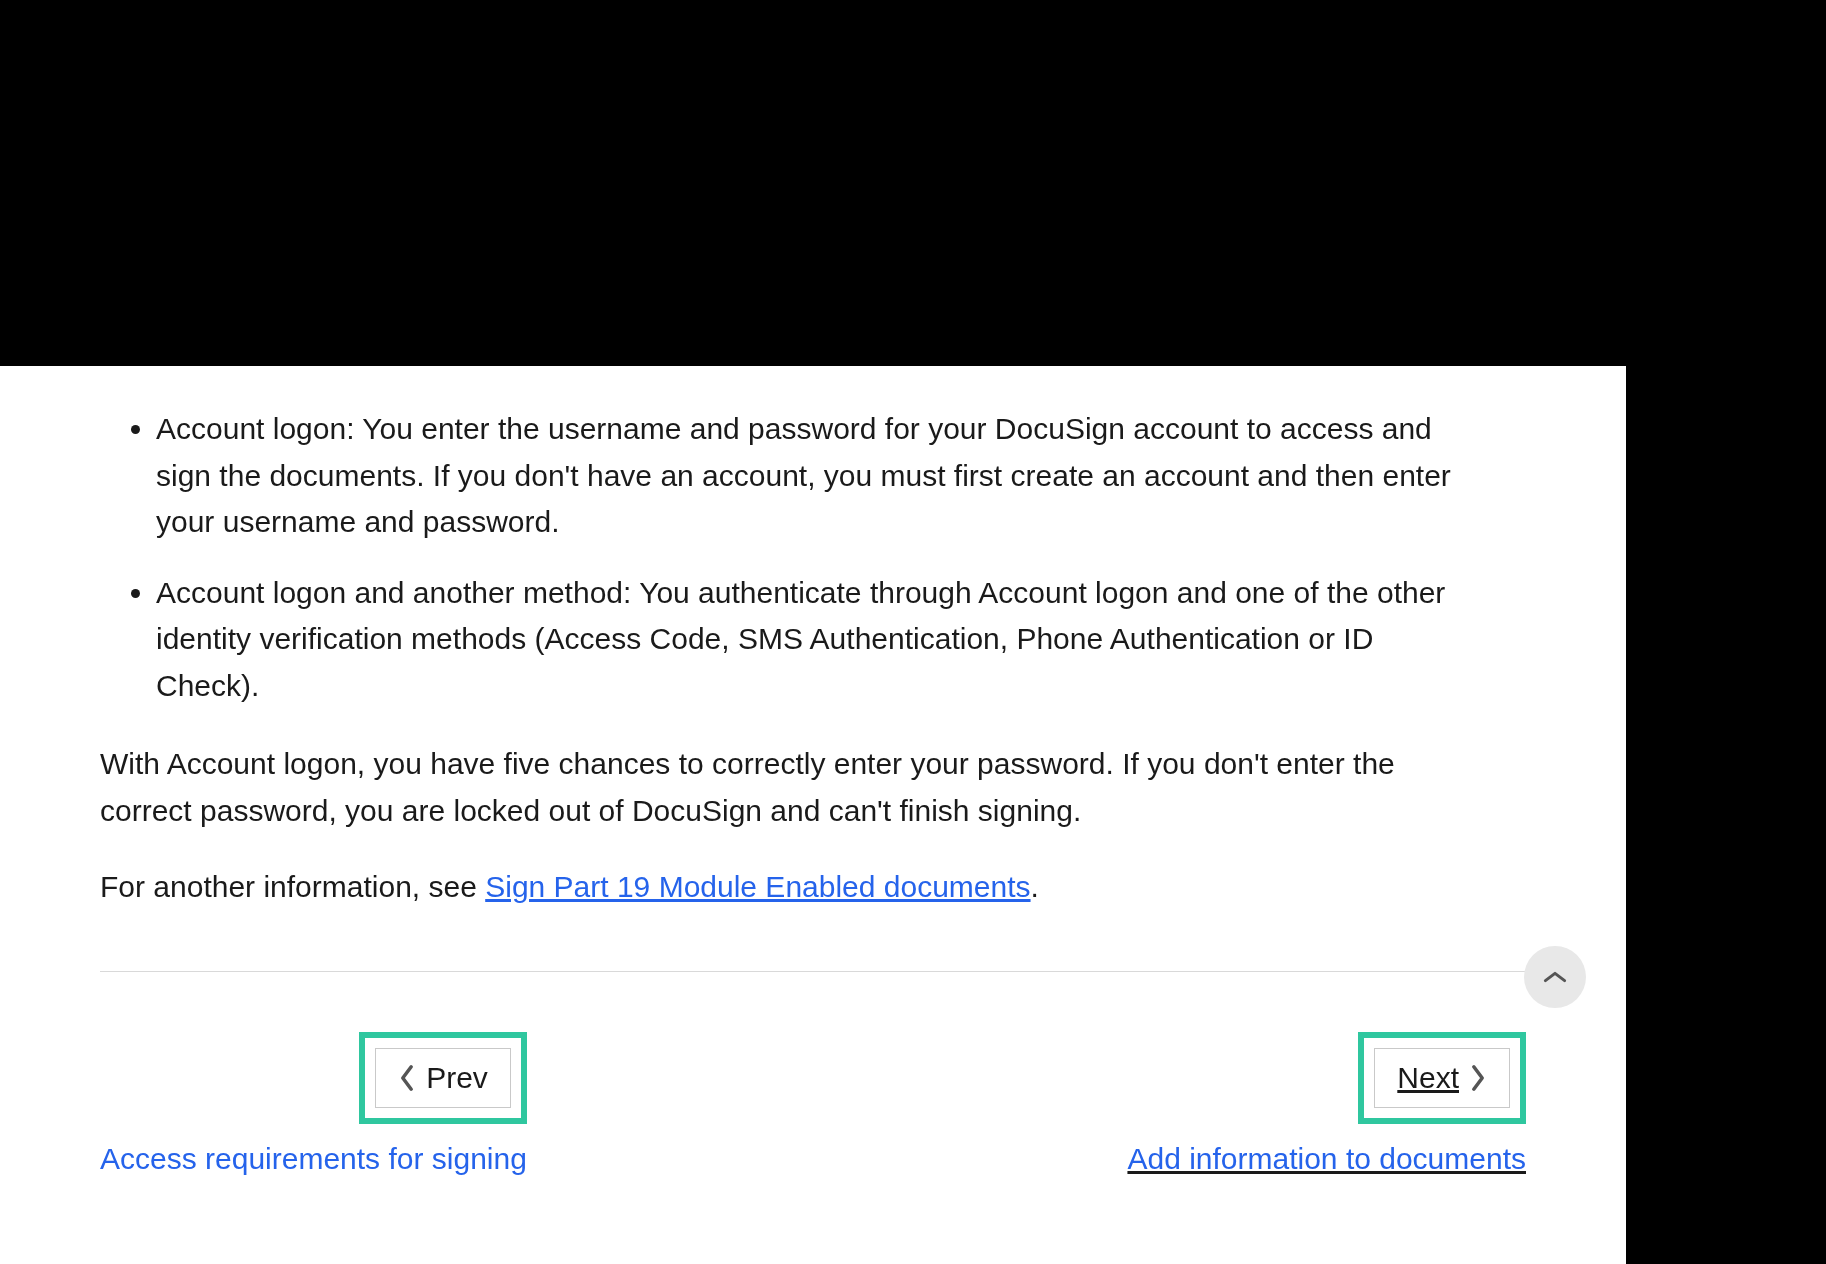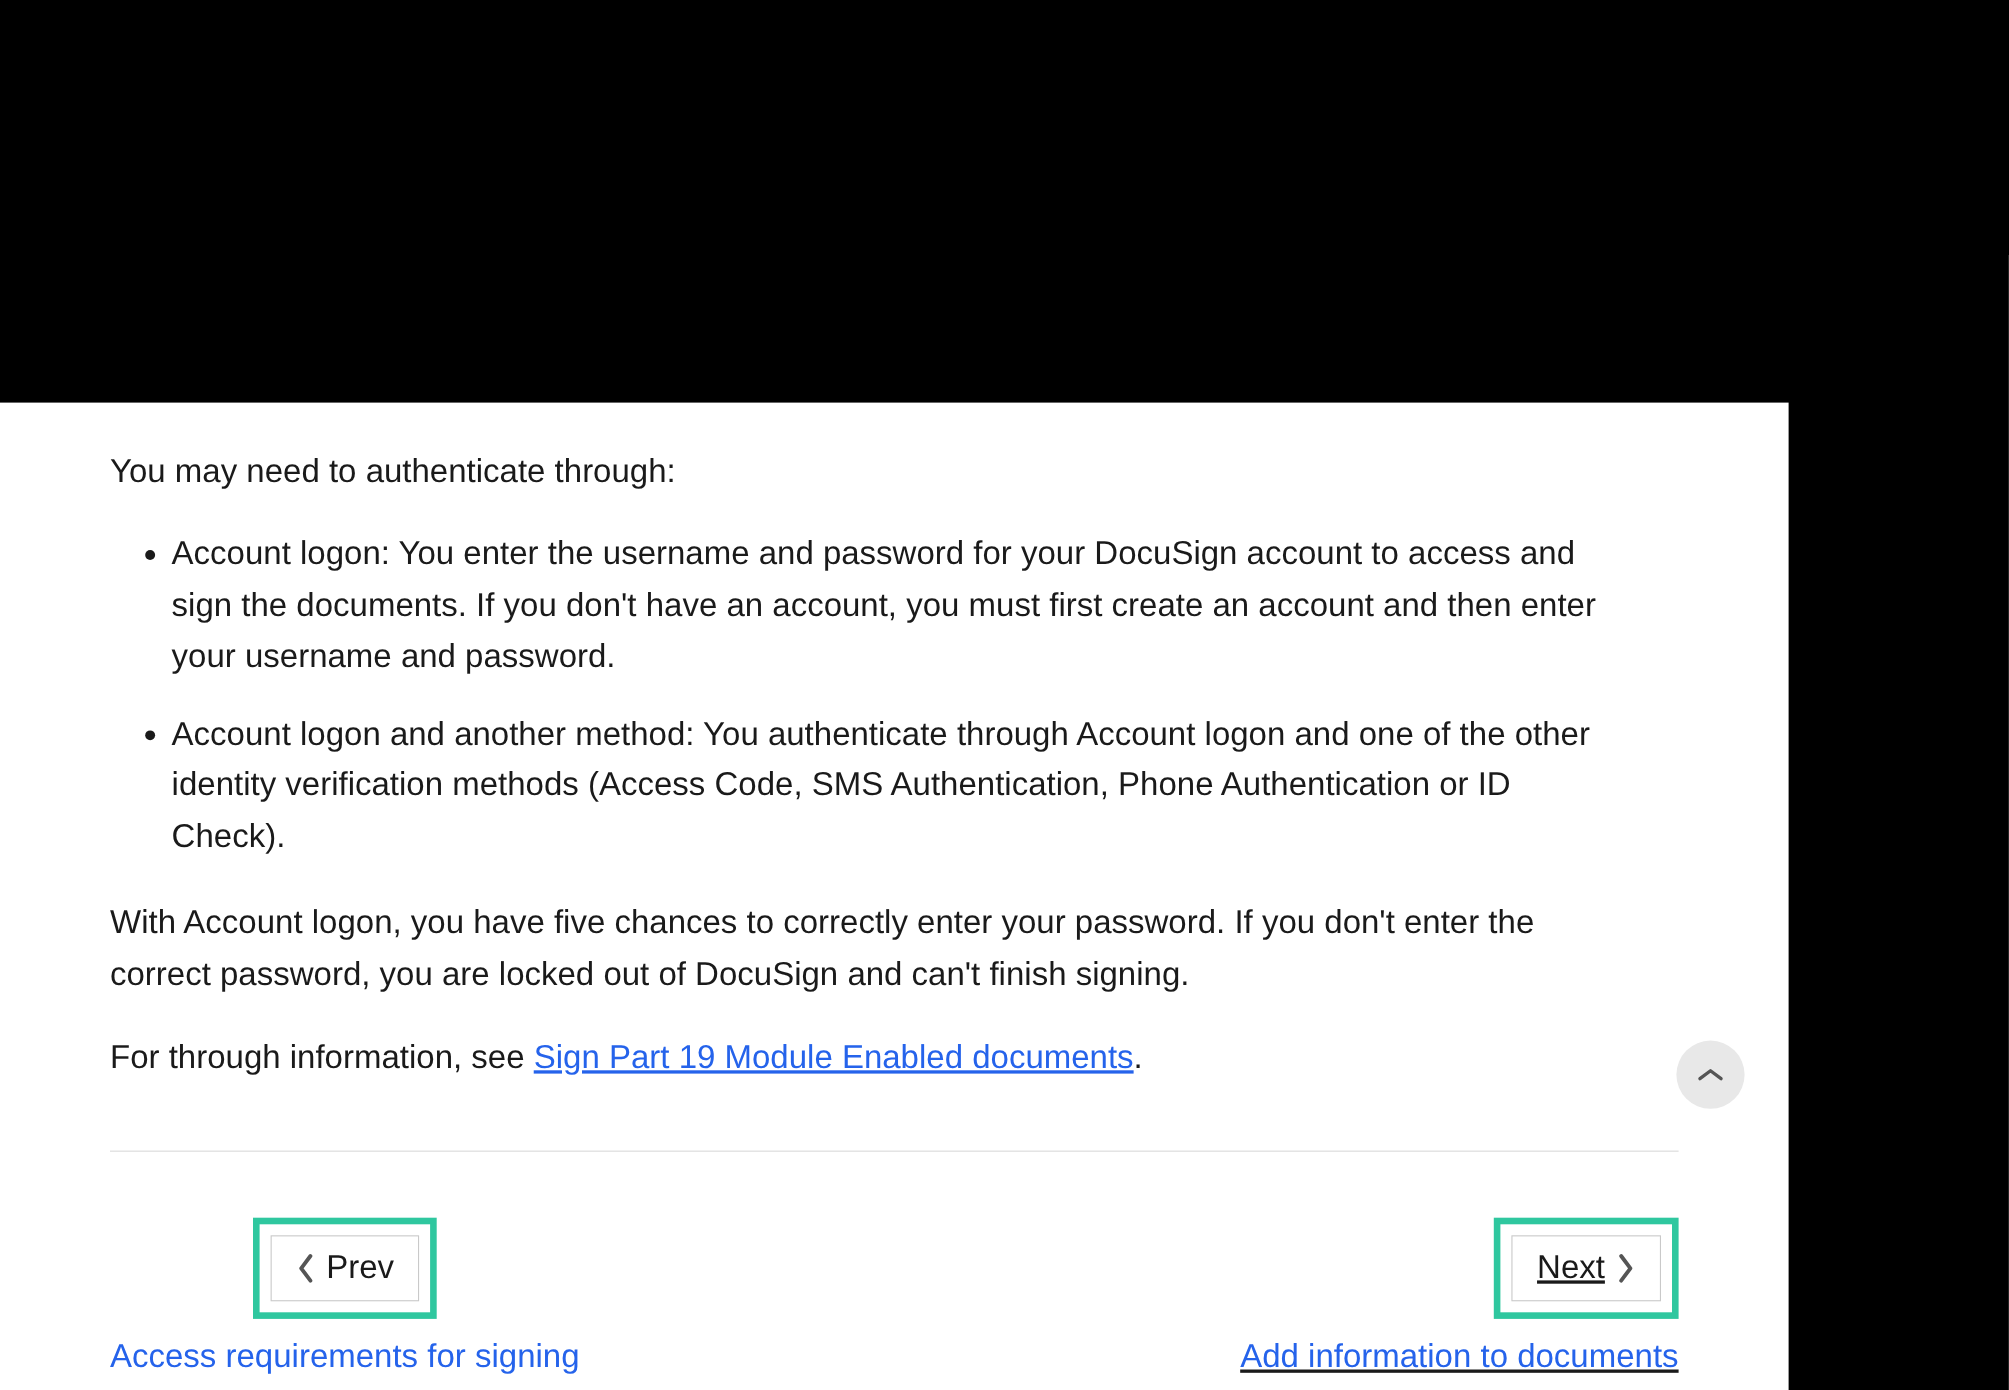--- a/index.html
+++ b/index.html
@@ -55,21 +55,21 @@
     margin: 60px 0 60px 0;
   }
   .nav-row {
     display: flex;
     justify-content: space-between;
     align-items: flex-start;
   }
   .nav-block {
     display: flex;
     flex-direction: column;
-    align-items: center;
+    align-items: flex-end;
   }
   .nav-block.right {
     align-items: flex-end;
     text-decoration: underline;
   }
   .btn-wrap {
     border: 6px solid #2fc79f;
     padding: 10px 10px;
     display: inline-block;
   }
@@ -115,31 +115,30 @@
     width: 24px;
     height: 24px;
     display: block;
   }
 </style>
 </head>
 <body>
 
 <div class="page">
 
-  <p class="intro">You may need to authenticate through:</p>
 
   <ul class="auth-list">
     <li>Account logon: You enter the username and password for your DocuSign account to access and sign the documents. If you don't have an account, you must first create an account and then enter your username and password.</li>
     <li>Account logon and another method: You authenticate through Account logon and one of the other identity verification methods (Access Code, SMS Authentication, Phone Authentication or ID Check).</li>
   </ul>
 
   <p class="para">With Account logon, you have five chances to correctly enter your password. If you don't enter the correct password, you are locked out of DocuSign and can't finish signing.</p>
 
   <p class="para">
-    <span>For through information, see </span><a class="inline-link">Sign Part 19 Module Enabled documents</a><span>.</span>
+    <span>For another information, see </span><a class="inline-link">Sign Part 19 Module Enabled documents</a><span>.</span>
   </p>
 
   <hr class="divider">
 
   <div class="nav-row">
     <div class="nav-block">
       <span class="btn-wrap">
         <button class="btn">
           <span class="chev">
             <svg viewBox="0 0 12 20">

